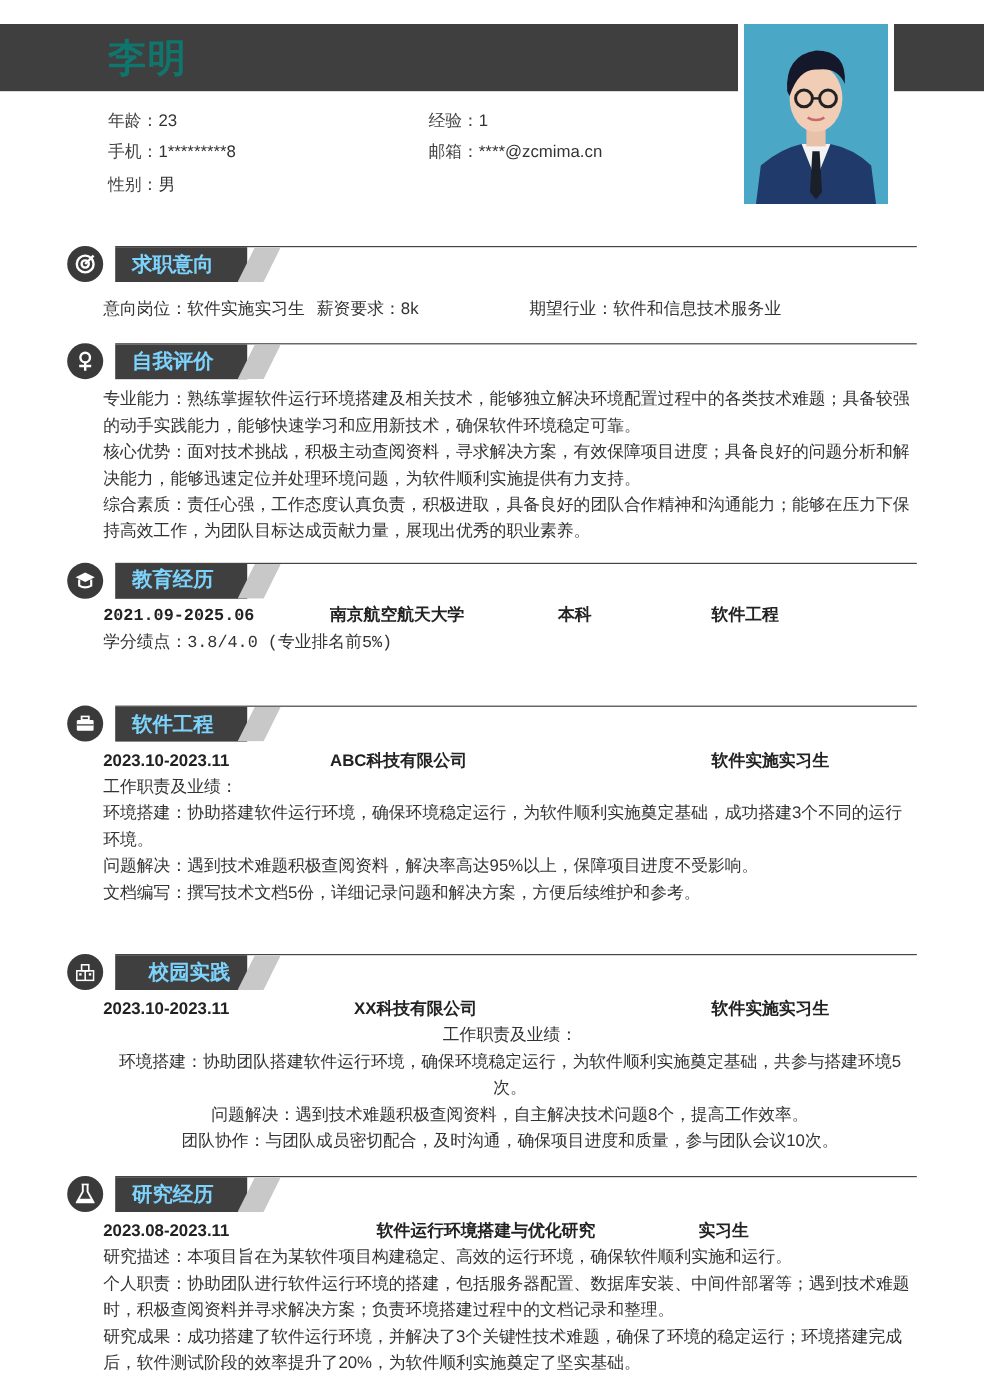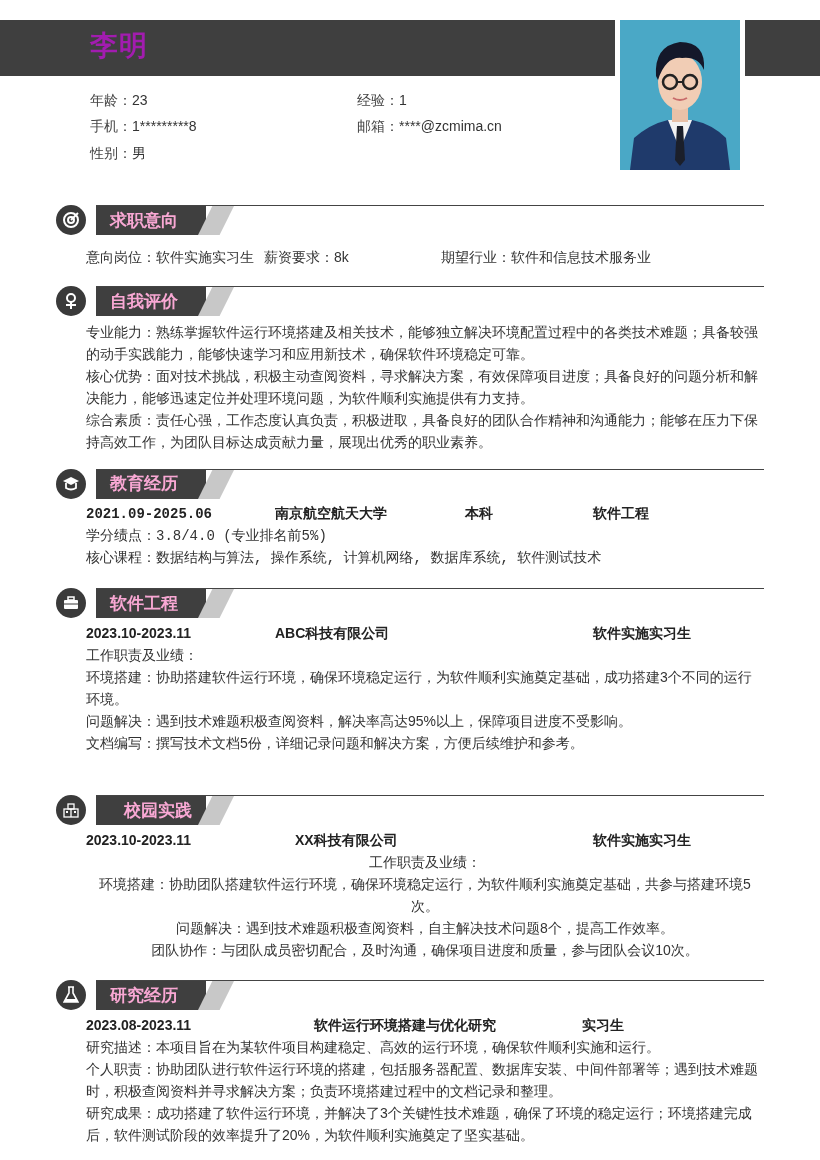--- a/index.html
+++ b/index.html
@@ -1,32 +1,32 @@
 <!DOCTYPE html>
 <html><head>
 <meta charset="utf-8">
 <style>
   * { margin:0; padding:0; box-sizing:border-box; }
   html, body { width:820px; height:1160px; background:#fff; overflow:hidden; }
   body { font-family: "Liberation Sans", "DejaVu Sans", sans-serif; color:#333; font-size:14px; position:relative; }
 
   .header-band { position:absolute; left:0; top:20px; width:615px; height:56px; background:#3f3f3f; }
   .header-band-right { position:absolute; left:745px; top:20px; width:75px; height:56px; background:#3f3f3f; }
-  .name { position:absolute; left:90px; top:27px; font-size:28px; font-weight:bold; color:#a21caf; letter-spacing:1px; }
+  .name { position:absolute; left:90px; top:27px; font-size:32px; font-weight:bold; color:#0f766e; letter-spacing:1px; }
 
   .photo { position:absolute; left:620px; top:20px; width:120px; height:150px; background:#4aa6c4; overflow:hidden; }
 
   .info { position:absolute; font-size:14px; color:#333; }
   .info .lbl { color:#444;text-align:center; }
 
   .section { position:absolute; left:56px; width:708px; }
   .sec-head { position:relative; height:32px; }
   .sec-line { position:absolute; left:40px; right:0; top:0; height:1px; background:#444; }
   .sec-icon { position:absolute; left:0; top:0; width:30px; height:30px; border-radius:50%; background:#3a3a3a; display:flex; align-items:center; justify-content:center; }
-  .sec-title-box { position:absolute; left:40px; top:1px; height:29px; width:110px; background:#3f3f3f; color:#f9a8d4; font-weight:bold; font-size:17px; line-height:29px; padding-left:14px; }
+  .sec-title-box { position:absolute; left:40px; top:1px; height:29px; width:110px; background:#3f3f3f; color:#7dd3fc; font-weight:bold; font-size:17px; line-height:29px; padding-left:14px; }
   .sec-slant { position:absolute; left:142px; top:1px; width:36px; height:29px; background:#c8c8c8; clip-path: polygon(40% 0, 100% 0, 60% 100%, 0 100%); }
 
   .sec-body { padding-left:30px; font-size:14px; line-height:22px; color:#333; }
   .row-bold { position:relative; height:24px; font-weight:bold; color:#222; font-size:14px; }
   .row-bold span { position:absolute; top:2px; }
   p.line { margin:0; }
 </style>
 </head>
 <body>
 
@@ -119,21 +119,20 @@
     <div class="sec-slant"></div>
   </div>
   <div class="sec-body">
     <div class="row-bold">
       <span style="left:0;">2021.09-2025.06</span>
       <span style="left:189px;">南京航空航天大学</span>
       <span style="left:379px;">本科</span>
       <span style="left:507px;">软件工程</span>
     </div>
     <p class="line">学分绩点：3.8/4.0 (专业排名前5%)</p>
-    <p class="line">核心课程：数据结构与算法, 操作系统, 计算机网络, 数据库系统, 软件测试技术</p>
   </div>
 </div>
 
 <div class="section" style="top:588px;">
   <div class="sec-head">
     <div class="sec-line"></div>
     <div class="sec-icon">
       <svg width="16" height="14" viewBox="0 0 16 14">
           <rect x="1" y="4" width="14" height="9" rx="1" fill="#fff"></rect>
           <rect x="5" y="1" width="6" height="3" fill="none" stroke="#fff" stroke-width="1.5"></rect>

